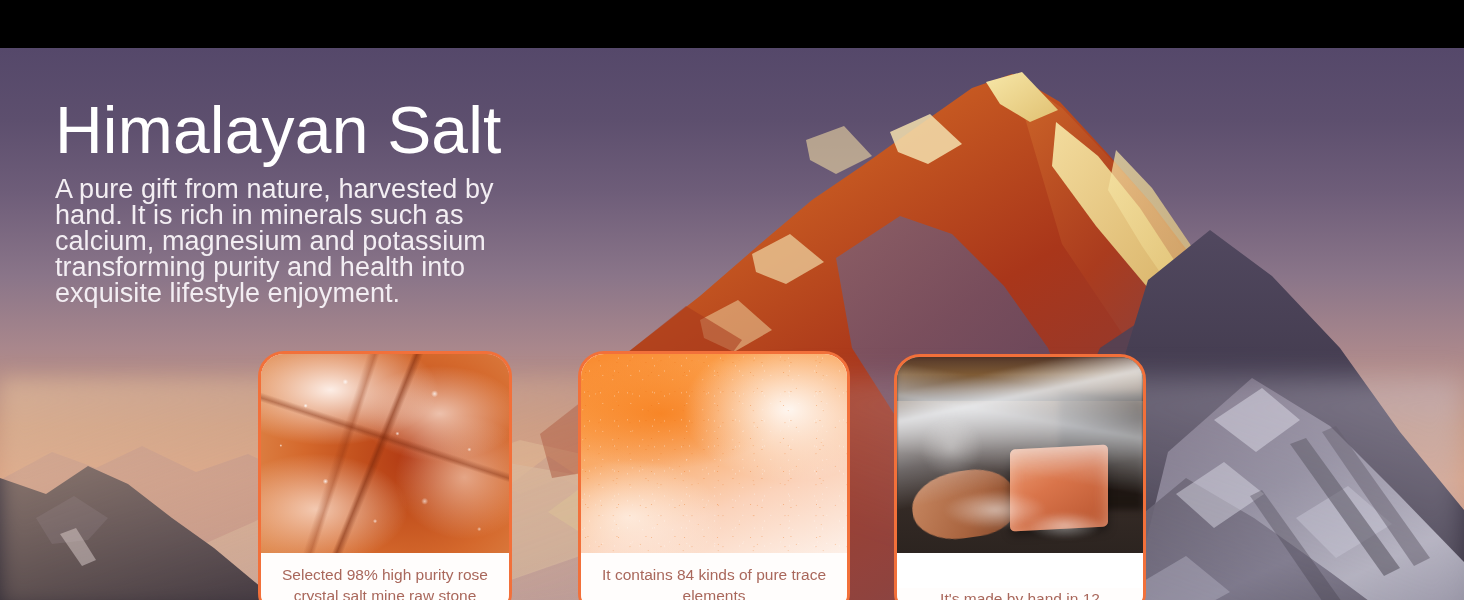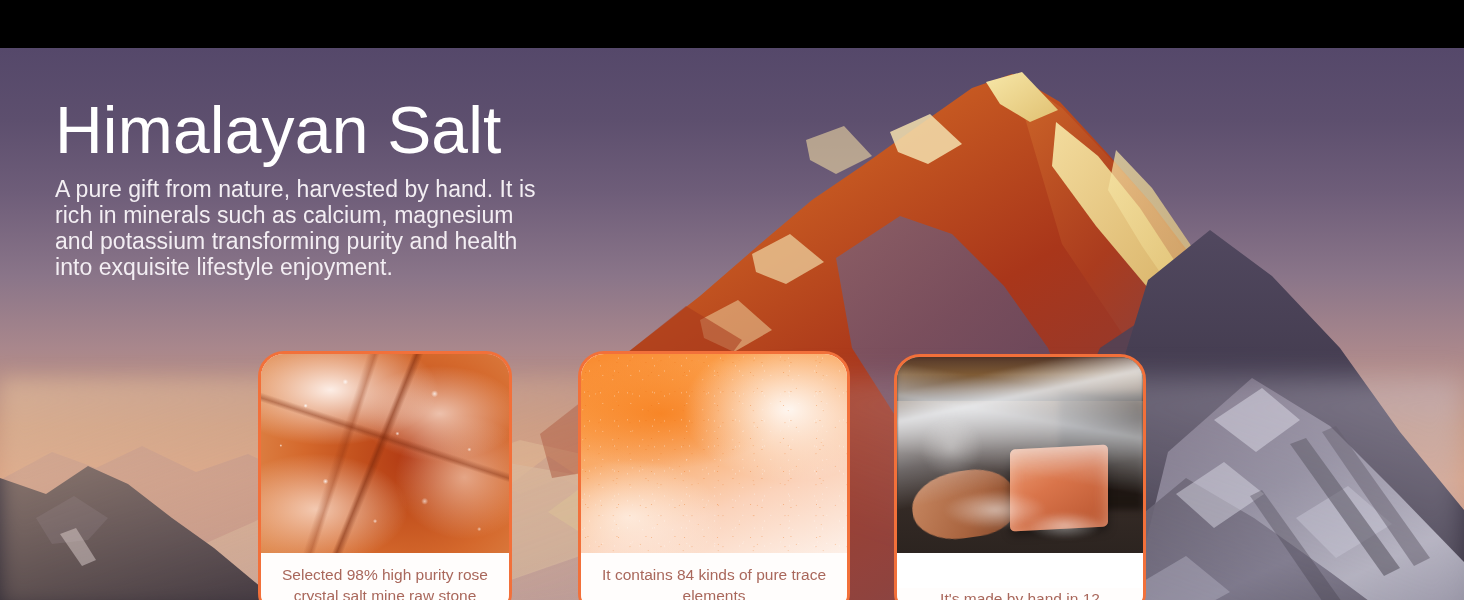--- a/index.html
+++ b/index.html
@@ -46,21 +46,21 @@
   }
 
   
   .copy{position:absolute;left:55px;top:44px;width:540px;}
   .title{
     font-size:66px;font-weight:300;color:#ffffff;letter-spacing:.2px;
     line-height:76px;white-space:nowrap;
   }
   .subtitle{
     margin-top:8px;
-    font-size:23px;font-weight:400;color:#f3eef3;
+    font-size:27px;font-weight:400;color:#f3eef3;
     line-height:26px;letter-spacing:.05px;
     width:490px;
   }
 
   
   .cards{position:absolute;left:0;top:0;width:1464px;height:600px;}
   .card{
     position:absolute;
     width:254px;height:268px;
     border:3px solid #f2703a;

